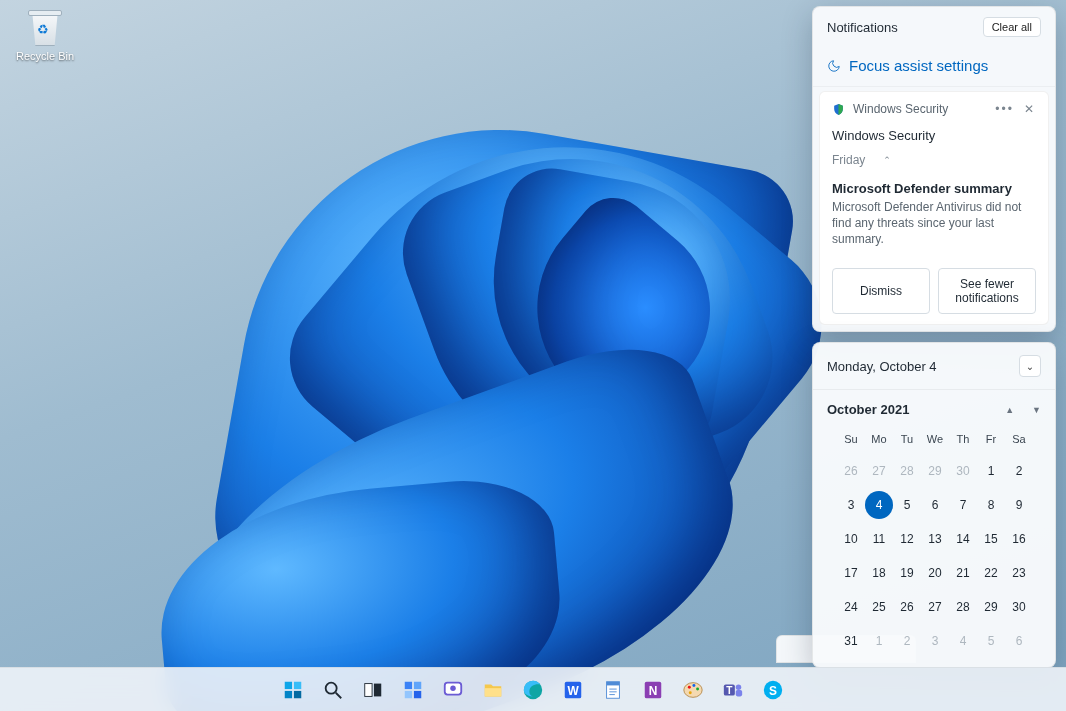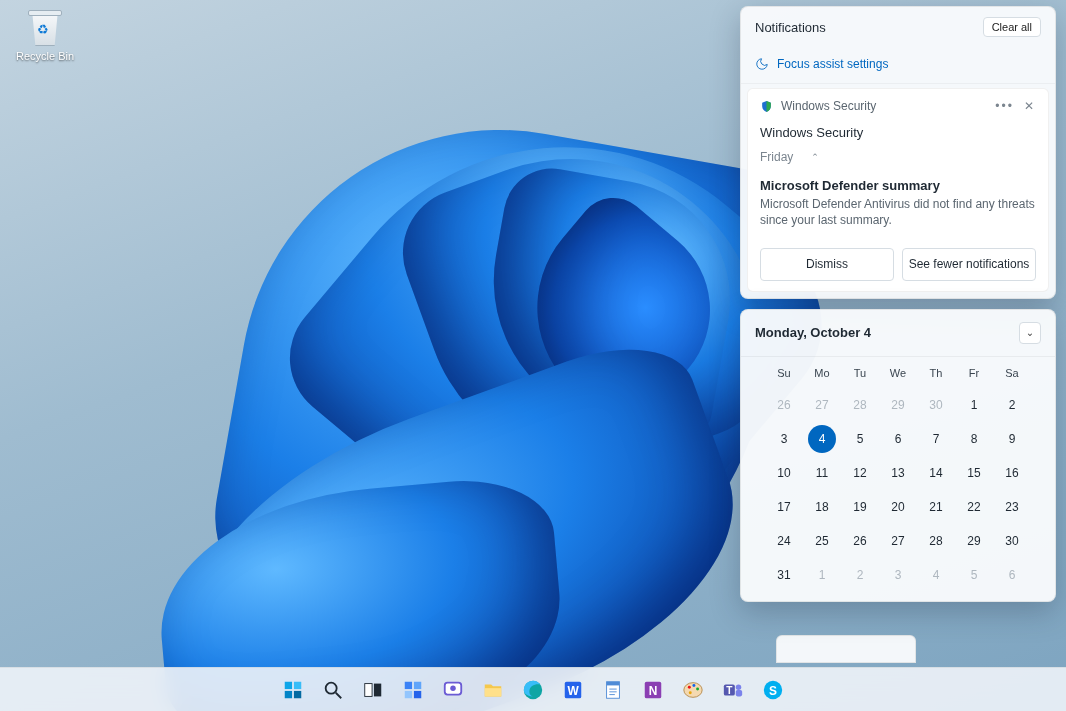--- a/index.html
+++ b/index.html
@@ -49,21 +49,21 @@
   }
   .recycle-sym {
     position:absolute; left:13px; top:16px; font-size:13px; color:#0f7ad6;
   }
   .desktop-icon-label {
     color:#fff; font-size:11px; text-shadow:0 1px 2px rgba(0,0,0,.6); line-height:1.1;
   }
 
   
   .flyout-column {
-    position: absolute; right: 10px; top: 6px; width: 316px; z-index: 5;
+    position: absolute; right: 10px; top: 6px; width: 244px; z-index: 5;
     display:flex; flex-direction:column; gap:10px;
   }
   .panel {
     background: rgba(248,250,252,0.97);
     border:1px solid rgba(0,0,0,0.08);
     border-radius:8px;
     box-shadow: 0 10px 30px rgba(20,30,50,0.25);
     overflow:hidden;
   }
 
@@ -71,21 +71,21 @@
     display:flex; align-items:center; justify-content:space-between;
     padding:10px 14px;
   }
   .notif-title { font-size:13px; color:#1f2933; }
   .clear-all {
     background:#fff; border:1px solid #d6dde3; border-radius:4px;
     font-size:11px; padding:3px 8px; color:#222; cursor:pointer;
   }
   .focus-row {
     display:flex; align-items:center; gap:8px; padding:10px 14px 12px;
-    color:#0067c0; font-size:12px; cursor:pointer;
+    color:#0067c0; font-size:15px; cursor:pointer;
     border-bottom:1px solid rgba(0,0,0,0.04);
   }
   .moon-icon { width:14px; height:14px; display:inline-block; }
   .moon-icon svg { width:14px; height:14px; stroke:#0067c0; fill:none; stroke-width:1.5; }
 
   .notif-card {
     margin:4px 6px 6px; background:#fff; border:1px solid rgba(0,0,0,0.06);
     border-radius:6px; padding:10px 12px;
   }
   .card-top { display:flex; align-items:center; gap:8px; color:#5b6670; font-size:12px; }
@@ -104,21 +104,21 @@
     flex:1; background:#fff; border:1px solid #d6dde3; border-radius:4px;
     font-size:12px; padding:8px 4px; color:#1f2933; cursor:pointer; text-align:center;
     line-height:1.2;
   }
 
   
   .cal-header {
     display:flex; align-items:center; justify-content:space-between;
     padding:12px 14px; border-bottom:1px solid rgba(0,0,0,0.05);
   }
-  .cal-date-label { font-size:13px; color:#1f2933;font-weight:bold; }
+  .cal-date-label { font-size:13px; color:#1f2933; }
   .collapse-btn {
     width:22px; height:22px; border:1px solid #d6dde3; border-radius:4px;
     background:#fff; display:flex; align-items:center; justify-content:center;
     font-size:10px; color:#444; cursor:pointer;
   }
   .cal-month-row {
     display:flex; align-items:center; justify-content:space-between;
     padding:12px 14px 6px;
   }
   .cal-month { font-size:13px; font-weight:600; color:#1f2933; }
@@ -242,20 +242,27 @@
         <button class="card-btn">See fewer notifications</button>
       </div>
     </div>
   </div>
 
   <div class="panel">
     <div class="cal-header">
       <div class="cal-date-label">Monday, October 4</div>
       <div class="collapse-btn">
         <span>⌄</span>
+      </div>
+    </div>
+    <div class="cal-month-row">
+      <div class="cal-month">October 2021</div>
+      <div class="cal-nav">
+        <span>▲</span>
+        <span>▼</span>
       </div>
     </div>
     <div class="cal-grid" id="cal-grid">
         <div class="dow">Su</div>
         <div class="dow">Mo</div>
         <div class="dow">Tu</div>
         <div class="dow">We</div>
         <div class="dow">Th</div>
         <div class="dow">Fr</div>
         <div class="dow">Sa</div>

